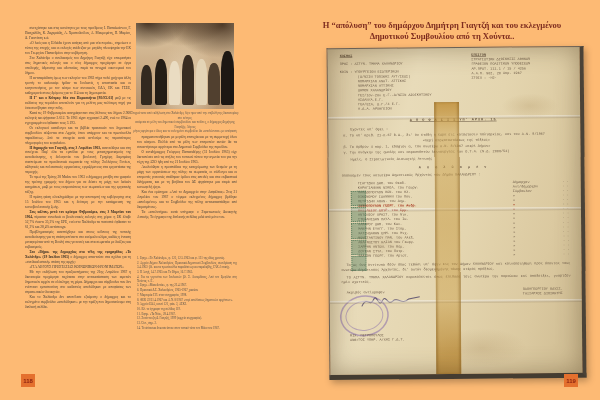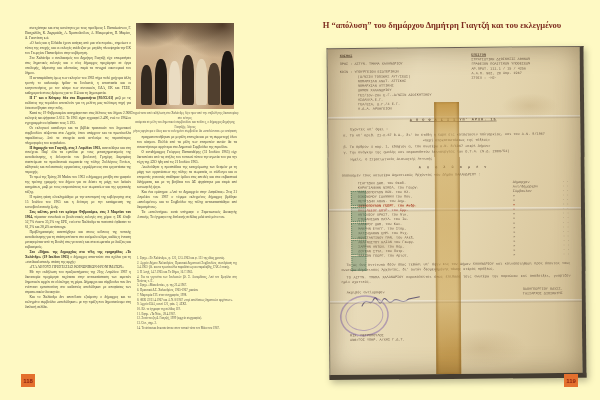--- a/index.html
+++ b/index.html
@@ -1,16 +1,16 @@
 <!DOCTYPE html>
 <html><head>
 <meta charset="utf-8">
 <style>
   html,body{margin:0;padding:0;background:#ffffff;}
-  .spread{position:relative;width:600px;height:400px;background:#fef9c3;overflow:hidden;
+  .spread{position:relative;width:600px;height:400px;background:#fdba74;overflow:hidden;
           font-family:"Liberation Serif",serif;}
 
   
   .shrinkbox{position:absolute;overflow:hidden;}
   .shrink{transform:scale(0.5);transform-origin:0 0;}
 
   
   .col1box{left:25px;top:26px;width:106px;height:346px;}
   .col1{width:212px;font-size:7px;line-height:1.42;text-align:justify;color:#46403a;}
   .col2box{left:137px;top:135px;width:100px;height:114px;}
@@ -182,20 +182,21 @@
         <div class="fnote">12. Συνέντευξη Δ. Γιαγτζή, 1999 (αρχείο συγγραφέα).</div>
         <div class="fnote">13. Ό.π., σημ. 2.</div>
         <div class="fnote">14. Το ψήφισμα δημοσιεύτηκε στον τοπικό τύπο τον Μάιο του 1967.</div>
       </div>
   </div>
 
   <div class="pnum pnum-l">118</div>
 
   <div class="heading">
     <div>Η “απόλυση” του δημάρχου Δημήτρη Γιαγτζή και του εκλεγμένου</div>
+    <div>Δημοτικού Συμβουλίου από τη Χούντα..</div>
   </div>
 
   <div class="doc">
     <div class="docinner">
 
       <div class="dochead">
         <div class="dh-left">
           <div class="uline">ΚΟΣΜΟΣ</div>
           <div class="prosline">ΠΡΟΣ : ΑΣΤΥΝ. ΤΜΗΜΑ ΧΑΛΑΝΔΡΙΟΥ</div>
           <div class="koinline">ΚΟΙΝ : ΥΠΟΥΡΓΕΙΟΝ ΕΣΩΤΕΡΙΚΩΝ</div>

